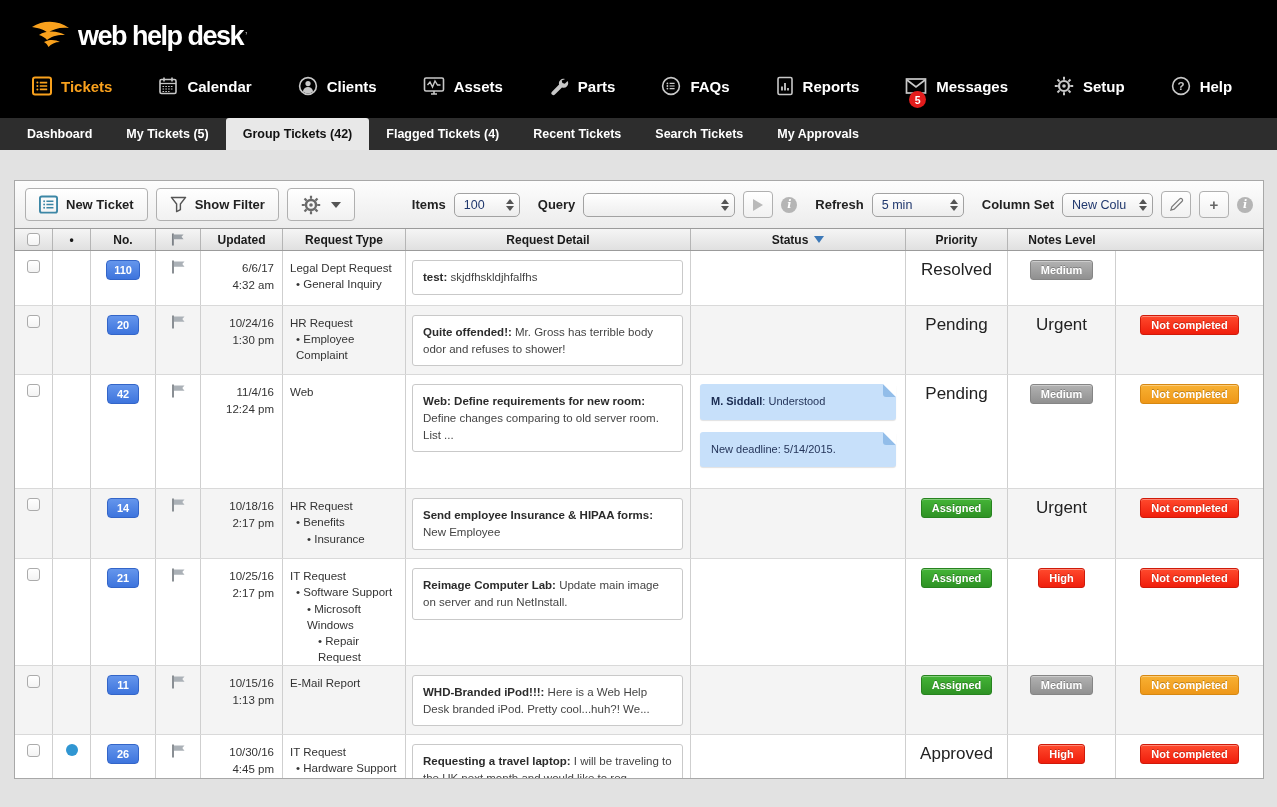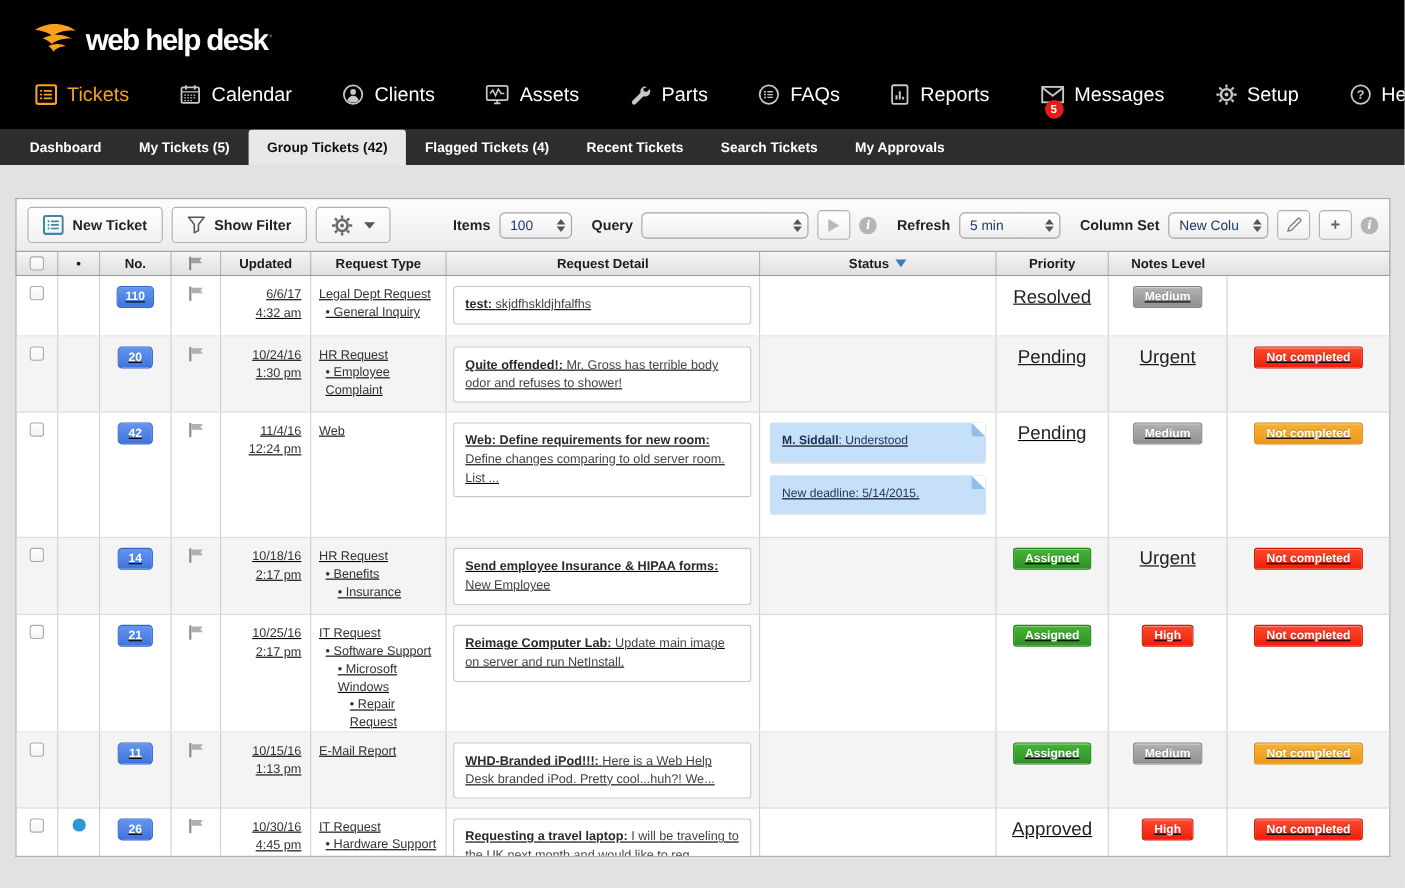--- a/index.html
+++ b/index.html
@@ -9,21 +9,21 @@
   
   .topbar { background:#000; height:118px; padding-top:14px; }
   .logo-row { display:flex; align-items:center; padding-left:30px; height:44px; }
   .logo-swoosh { width:42px; height:34px; margin-right:6px; }
   .logo-text { color:#fff; font-size:27px; font-weight:bold; letter-spacing:-1.5px; }
   .logo-mark { color:#bbb; font-size:11px; vertical-align:14px; margin-left:2px; }
 
   .main-nav { display:flex; align-items:center; gap:46px; padding:0 0 0 32px; height:56px; }
   .nav-item { display:flex; align-items:center; gap:9px; cursor:pointer; }
   .nav-icon { position:relative; display:flex; align-items:center; }
-  .nav-label { color:#fff; font-size:18px; font-weight:normal; }
+  .nav-label { color:#fff; font-size:15px; font-weight:bold; }
   .nav-item.active .nav-label { color:#f9a11d; }
   .nav-badge { position:absolute; left:4px; bottom:-13px; min-width:17px; height:17px;
     background:#e31c1c; color:#fff; border-radius:50%; font-size:10.5px; font-weight:bold;
     display:flex; align-items:center; justify-content:center;
     box-shadow:0 1px 3px rgba(0,0,0,.7); }
 
   
   .tabbar { background:#2d2d2d; height:32px; display:flex; align-items:stretch; padding-left:10px; }
   .tab { color:#fff; font-size:12.5px; font-weight:bold; padding:0 17px; display:flex;
     align-items:center; cursor:pointer; white-space:nowrap; }
@@ -59,21 +59,21 @@
   .spacer { flex:1; }
 
   
   .grid { display:grid; grid-template-columns:38px 38px 65px 45px 82px 123px 285px 215px 102px 108px 147px; }
   .thead { background:linear-gradient(#f5f5f5,#e0e0e0); border:1px solid #9b9b9b; height:23px; }
   .th { display:flex; align-items:center; justify-content:center; font-size:12px; font-weight:bold;
     color:#1a1a1a; border-right:1px solid #b5b5b5; gap:6px; cursor:pointer; }
   .th:last-child { border-right:none; }
   .sort-arrow { width:0; height:0; border-left:5px solid transparent; border-right:5px solid transparent;
     border-top:7px solid #3d79b8; }
-  .tbody { border:1px solid #a8a8a8; border-top:none; height:528px; overflow:hidden; background:#fff;text-decoration:underline; }
+  .tbody { border:1px solid #a8a8a8; border-top:none; height:528px; overflow:hidden; background:#fff; }
   .trow { border-bottom:1px solid #d9d9d9; }
   .trow:nth-child(even) { background:#f4f4f4; }
   .cell { border-right:1px solid #cfcfcf; padding-top:9px; font-size:11.5px; color:#333;
     min-height:100%; }
   .cell:last-child { border-right:none; }
   .c-center { display:flex; justify-content:center; align-items:flex-start; }
   .checkbox { width:13px; height:13px; border:1px solid #ababab; border-radius:3px;
     background:linear-gradient(#fff,#f3f3f3); display:inline-block; cursor:pointer; }
   .dot { width:12px; height:12px; border-radius:50%; background:#3096d2; display:inline-block; }
   .ticket-no { display:inline-block; min-width:32px; text-align:center; padding:3px 7px;

